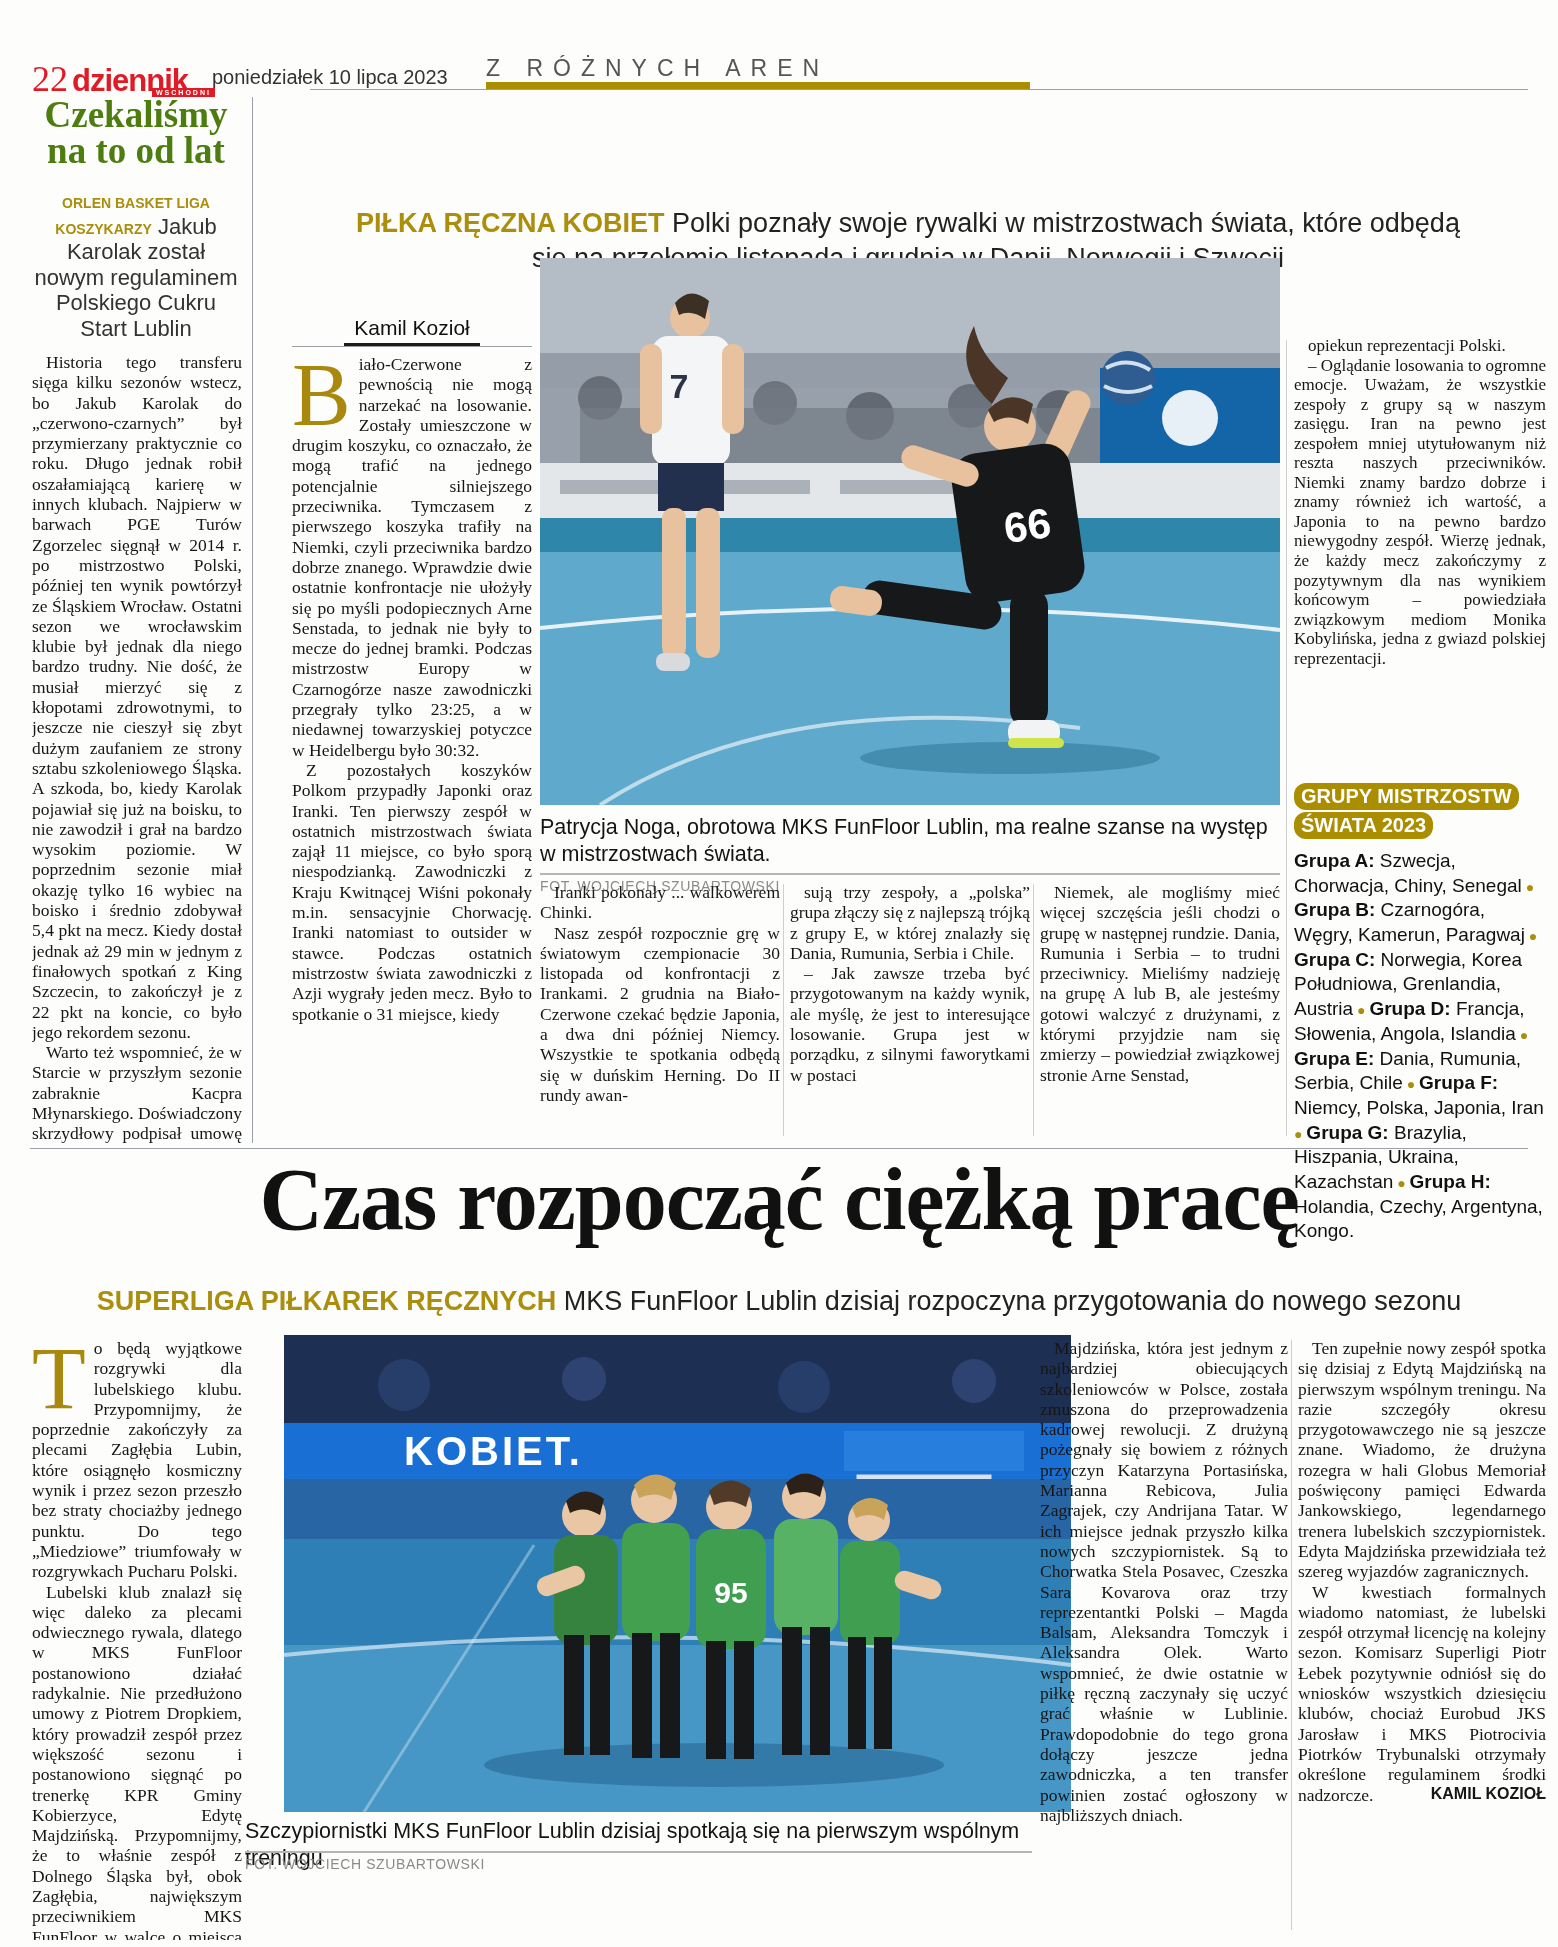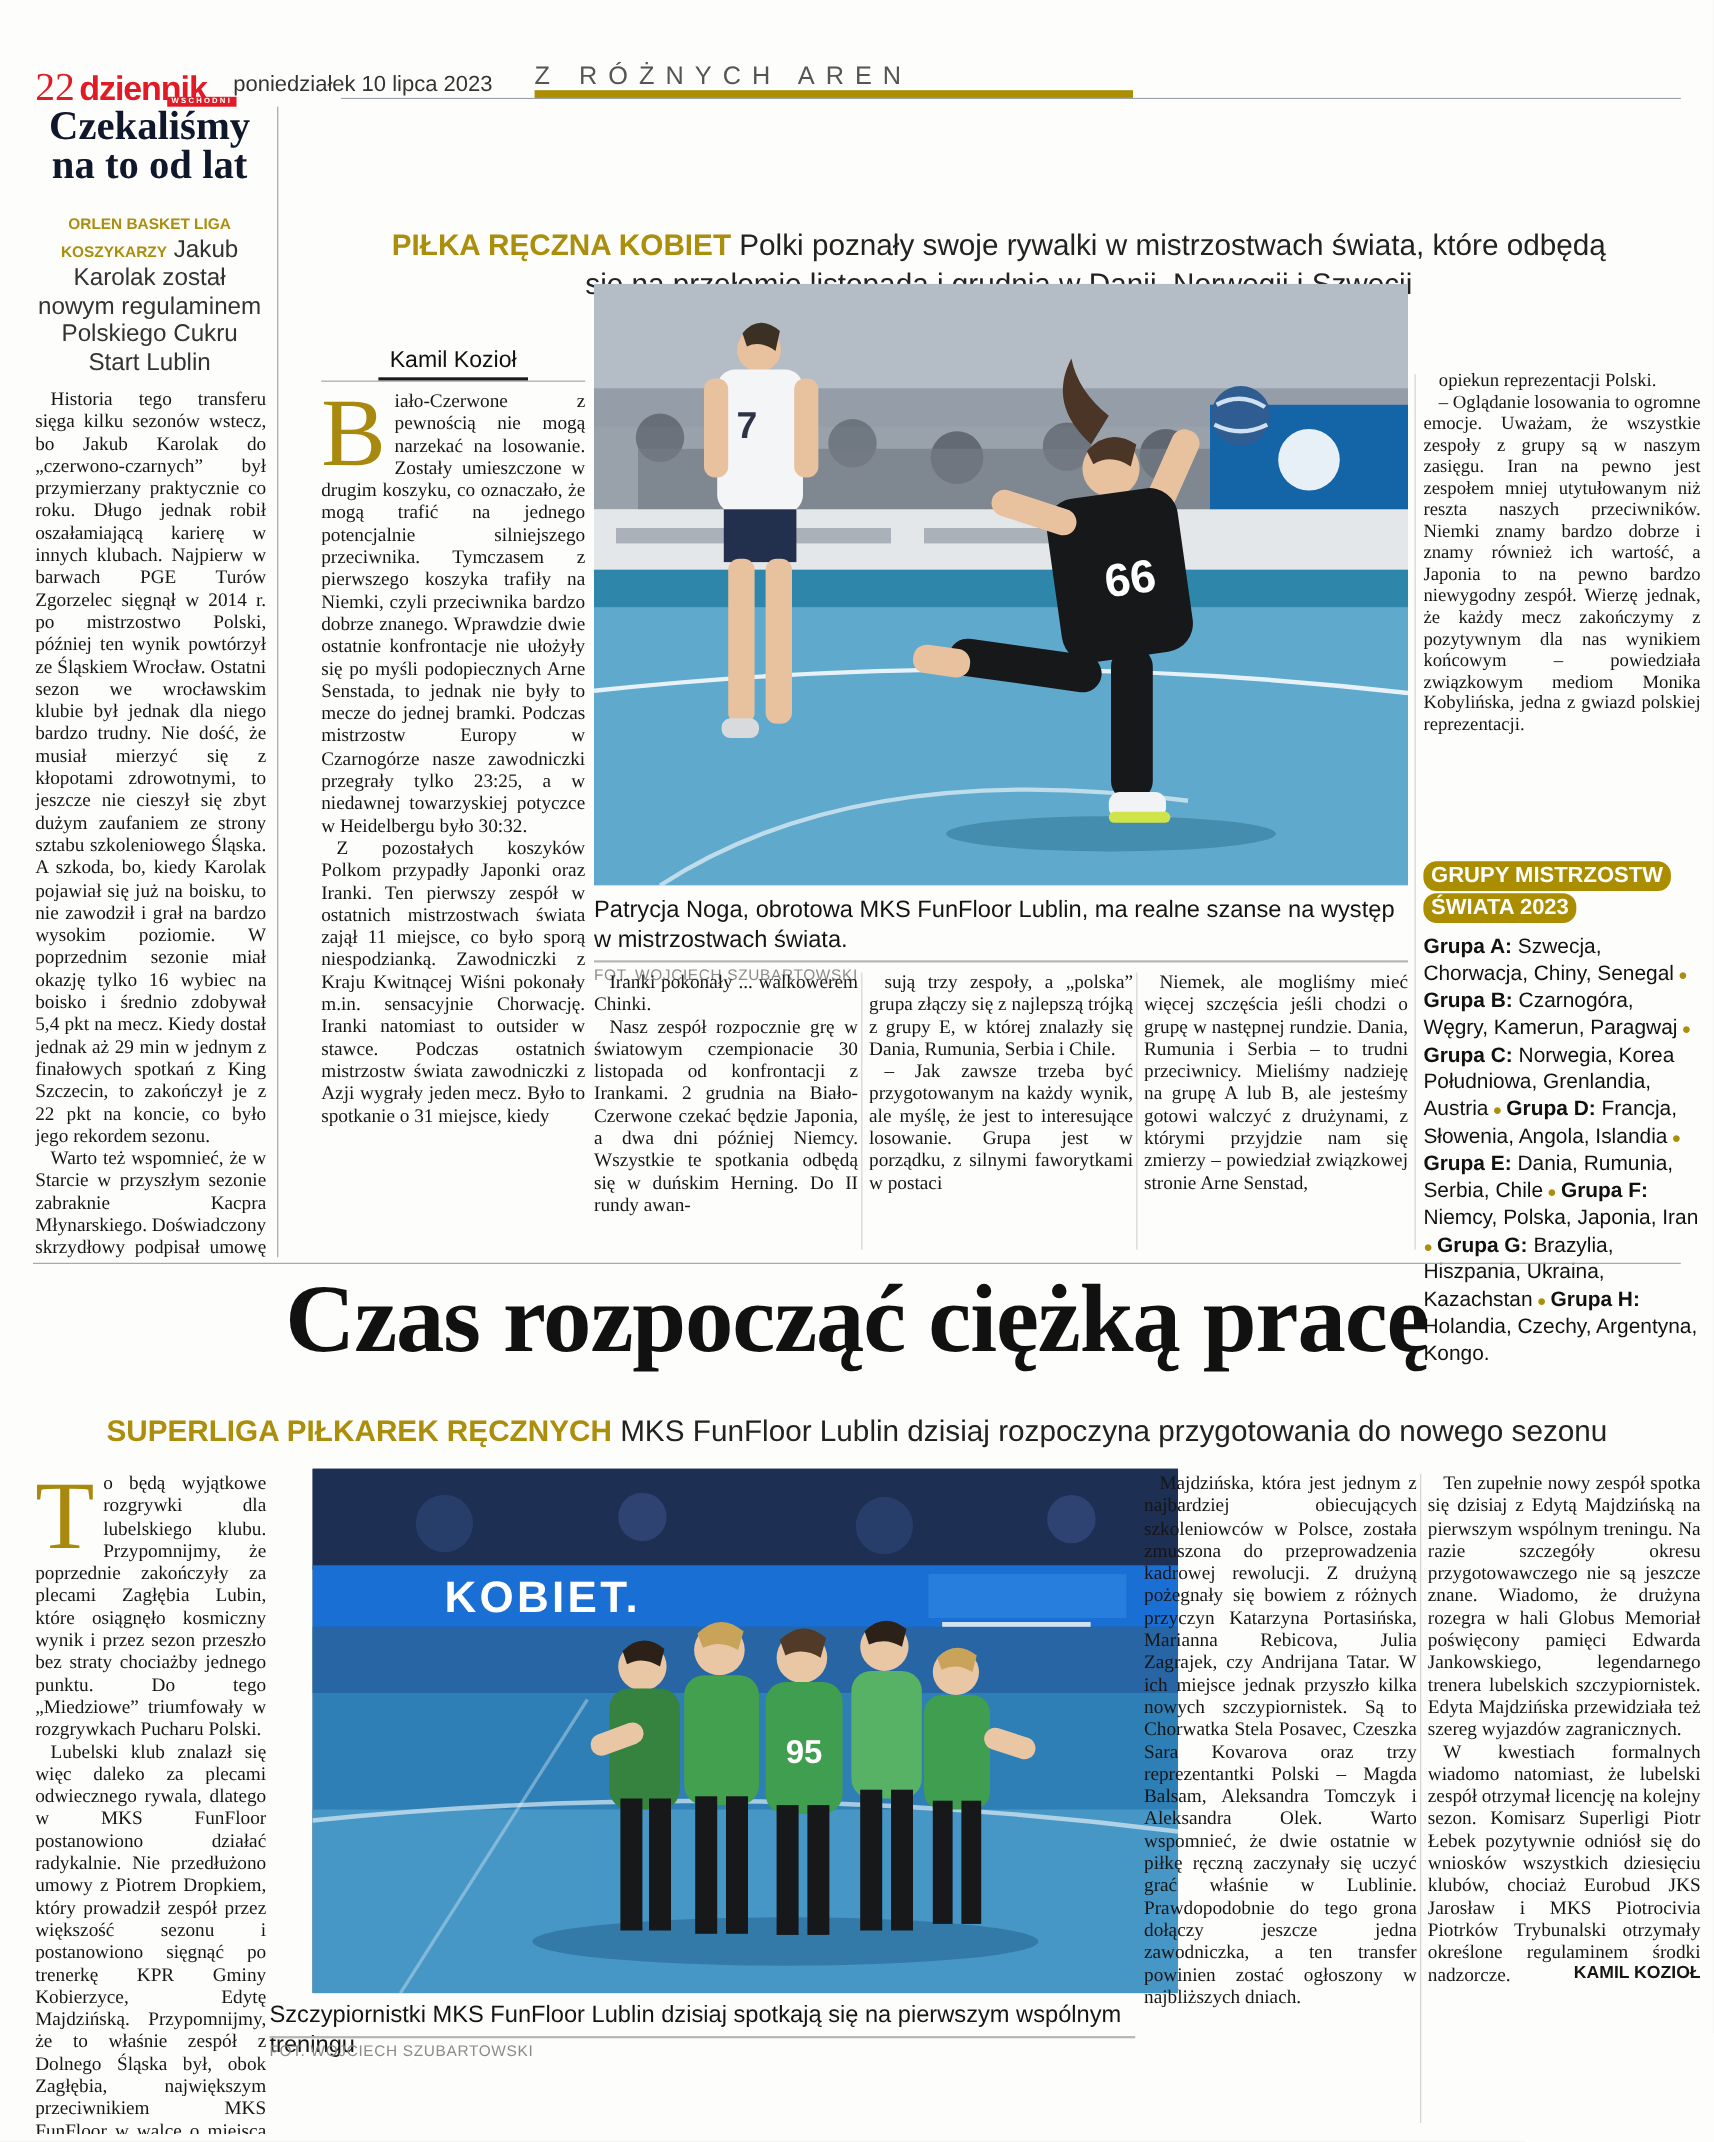--- a/index.html
+++ b/index.html
@@ -15,21 +15,21 @@
   .section{font:400 23px "Liberation Sans",sans-serif;color:#555;letter-spacing:10px;white-space:nowrap;}
   .gold-bar{background:#ab8d00;height:7px;}
   .hrule{background:#9aa0a6;height:1px;}
   .vrule{background:#9aa0a6;width:1px;}
   .thin-vrule{background:#cfcfcf;width:1px;}
   
   .h1{font-family:"Liberation Serif",serif;font-weight:700;color:#111;text-align:center;line-height:1;}
   .standfirst{font:400 27px/1.3 "Liberation Sans",sans-serif;color:#222;text-align:center;}
   .kicker{font-weight:700;color:#ab8e0c;}
   
-  .sb-title{font:700 37px/0.98 "Liberation Serif",serif;color:#0f172a;text-align:center;}
+  .sb-title{font:700 37px/0.98 "Liberation Serif",serif;color:#4d7c0f;text-align:center;}
   .sb-lead{font:400 22px/1.16 "Liberation Sans",sans-serif;color:#333;text-align:center;}
   .sb-lead .kicker{font-size:14px;}
   
   .bt{font:400 17.5px/1.16 "Liberation Serif",serif;text-align:justify;color:#161616;overflow:hidden;}
   .bt p{margin:0;text-indent:14px;}
   .bt p.noind{text-indent:0;}
   .dropcap{float:left;font:400 88px/0.74 "Liberation Serif",serif;color:#a8890e;padding:8px 8px 0 0;}
   .amark{font-weight:700;}
   
   .byline{font:400 21px "Liberation Sans",sans-serif;color:#111;text-align:center;}

